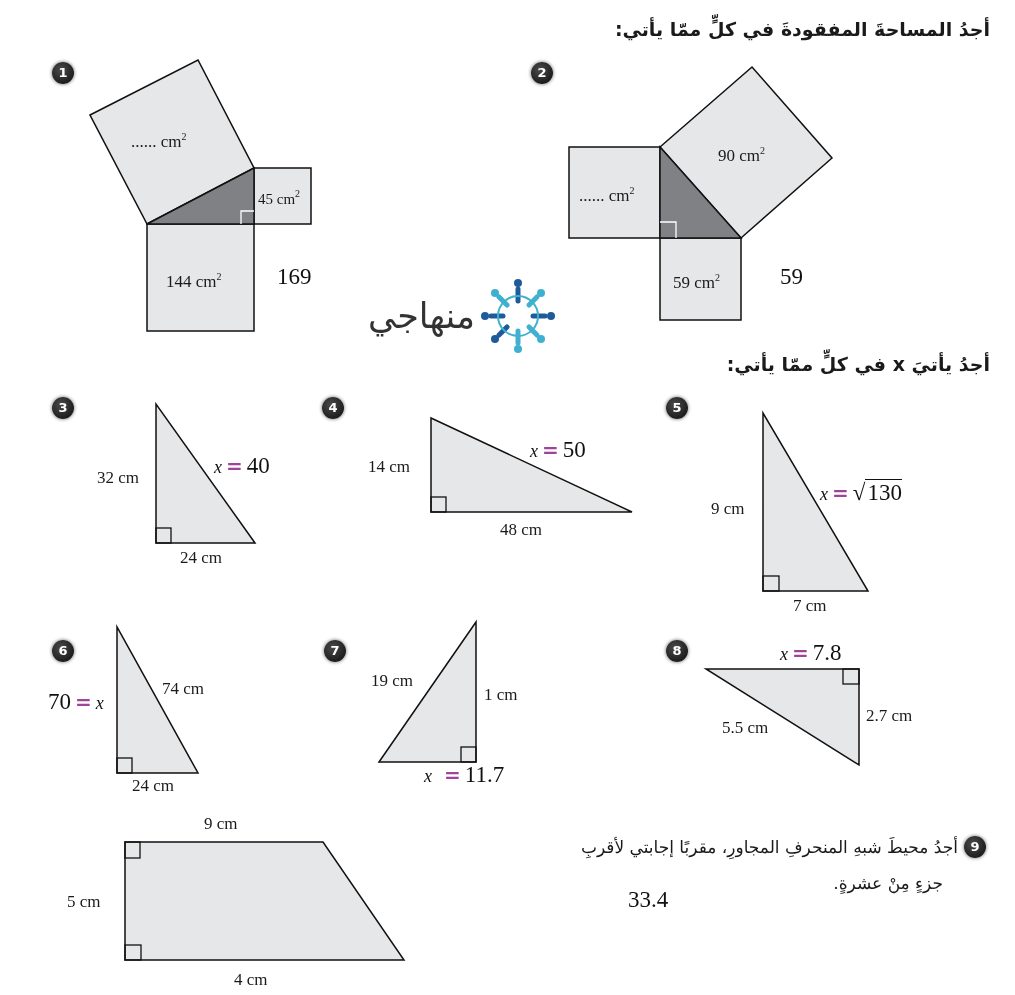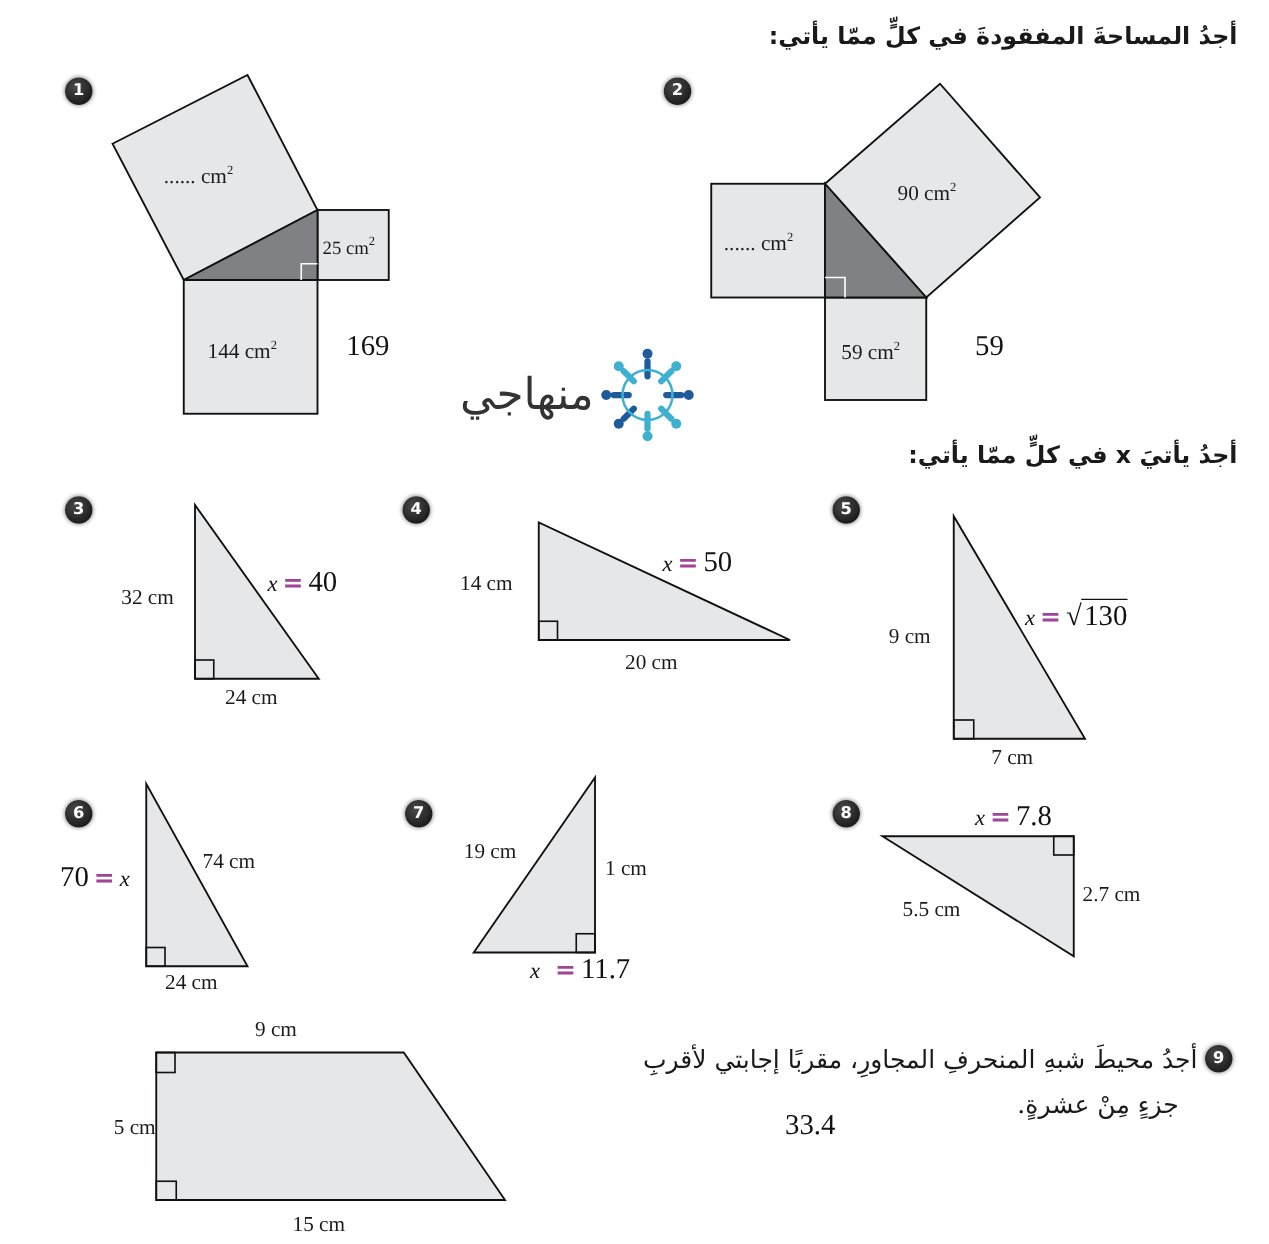--- a/index.html
+++ b/index.html
@@ -7,21 +7,21 @@
   .abs { position: absolute; }
   svg.canvas { position: absolute; left: 0; top: 0; }
   .heading { font-family: "DejaVu Sans", sans-serif; font-weight: bold; font-size: 19px; direction: rtl; white-space: nowrap; }
   .badge { position: absolute; width: 22px; height: 22px; border-radius: 50%; background: radial-gradient(circle at 40% 35%, #4a4a4a, #1e1e1e 70%); box-shadow: 0 0 3px 1px rgba(0,0,0,0.35); color: #fff; font-family: "DejaVu Sans", sans-serif; font-weight: bold; font-size: 13px; line-height: 22px; text-align: center; }
   .lbl { position: absolute; font-family: "Liberation Serif", serif; font-size: 17px; white-space: nowrap; color: #1a1a1a; }
   .ans { position: absolute; font-family: "Liberation Serif", serif; font-size: 23px; white-space: nowrap; color: #111; }
   .var { font-style: italic; font-size: 18px; }
   .eq { color: #a0449a; font-weight: bold; font-family: "DejaVu Sans", sans-serif; font-size: 20px; padding: 0 4px; }
   .sup { font-size: 10px; vertical-align: 7px; }
   .sqrt { border-top: 1.5px solid #111; padding-left: 2px; }
-  .q9 { position: absolute; font-family: "DejaVu Serif", serif; font-size: 20px; direction: rtl; text-align: right; line-height: 34px; }
+  .q9 { position: absolute; font-family: "DejaVu Serif", serif; font-size: 17px; direction: rtl; text-align: right; line-height: 34px; }
   .logo-text { position: absolute; font-family: "DejaVu Sans", sans-serif; font-size: 35px; color: #333; direction: rtl; }
 </style>
 </head>
 <body>
 
 <svg class="canvas" width="1015" height="995">
   <g stroke="#111" stroke-width="1.5" fill="#e6e7e8">
 
     <polygon points="90,115 198,60 254,168 147,224"></polygon>
     <rect x="254" y="168" width="57" height="56"></rect>
@@ -84,42 +84,42 @@
       <line x1="-19" y1="-19" x2="-11" y2="-11" stroke="#3fb0d0"></line>
     </g>
     <circle cx="0" cy="0" r="20" fill="none" stroke="#3fb0d0" stroke-width="2"></circle>
   </g>
 </svg>
 
 <div class="heading abs" style="right:25px; top:18px;">أجدُ المساحةَ المفقودةَ في كلٍّ ممّا يأتي:</div>
 
 <div class="badge" style="left:52px; top:62px;">1</div>
 <div class="lbl" style="left:131px; top:131px;"><span>...... cm</span><span class="sup">2</span></div>
-<div class="lbl" style="left:258px; top:188px; font-size:15px;"><span>25 cm</span><span class="sup">2</span></div>
+<div class="lbl" style="left:258px; top:188px; font-size:15px;"><span>45 cm</span><span class="sup">2</span></div>
 <div class="lbl" style="left:166px; top:271px;"><span>144 cm</span><span class="sup">2</span></div>
 <div class="ans" style="left:277px; top:264px;">169</div>
 
 <div class="badge" style="left:531px; top:62px;">2</div>
 <div class="lbl" style="left:718px; top:145px;"><span>90 cm</span><span class="sup">2</span></div>
 <div class="lbl" style="left:579px; top:185px;"><span>...... cm</span><span class="sup">2</span></div>
 <div class="lbl" style="left:673px; top:272px;"><span>59 cm</span><span class="sup">2</span></div>
 <div class="ans" style="left:780px; top:264px;">59</div>
 
 <div class="logo-text" style="left:368px; top:296px;">منهاجي</div>
 
 <div class="heading abs" style="right:25px; top:353px;">أجدُ يأتيَ x في كلٍّ ممّا يأتي:</div>
 
 <div class="badge" style="left:52px; top:397px;">3</div>
 <div class="lbl" style="left:97px; top:468px;">32 cm</div>
 <div class="lbl" style="left:180px; top:548px;">24 cm</div>
 <div class="ans" style="left:214px; top:453px;"><span class="var">x</span><span class="eq">=</span><span>40</span></div>
 
 <div class="badge" style="left:322px; top:397px;">4</div>
 <div class="lbl" style="left:368px; top:457px;">14 cm</div>
-<div class="lbl" style="left:500px; top:520px;">20 cm</div>
+<div class="lbl" style="left:500px; top:520px;">48 cm</div>
 <div class="ans" style="left:530px; top:437px;"><span class="var">x</span><span class="eq">=</span><span>50</span></div>
 
 <div class="badge" style="left:666px; top:397px;">5</div>
 <div class="lbl" style="left:711px; top:499px;">9 cm</div>
 <div class="lbl" style="left:793px; top:596px;">7 cm</div>
 <div class="ans" style="left:820px; top:480px;"><span class="var">x</span><span class="eq">=</span><span>√</span><span class="sqrt">130</span></div>
 
 <div class="badge" style="left:52px; top:640px;">6</div>
 <div class="lbl" style="left:162px; top:679px;">74 cm</div>
 <div class="lbl" style="left:132px; top:776px;">24 cm</div>
@@ -129,18 +129,18 @@
 <div class="lbl" style="left:371px; top:671px;">19 cm</div>
 <div class="lbl" style="left:484px; top:685px;">1 cm</div>
 <div class="ans" style="left:424px; top:762px;"><span class="var">x</span><span class="eq" style="padding-left:12px;">=</span><span>11.7</span></div>
 
 <div class="badge" style="left:666px; top:640px;">8</div>
 <div class="lbl" style="left:722px; top:718px;">5.5 cm</div>
 <div class="lbl" style="left:866px; top:706px;">2.7 cm</div>
 <div class="ans" style="left:780px; top:640px;"><span class="var">x</span><span class="eq">=</span><span>7.8</span></div>
 
 <div class="lbl" style="left:204px; top:814px;">9 cm</div>
-<div class="lbl" style="left:91px; top:892px;text-align:center;">5 cm</div>
-<div class="lbl" style="left:234px; top:970px;">15 cm</div>
+<div class="lbl" style="left:67px; top:892px;text-align:center;">5 cm</div>
+<div class="lbl" style="left:234px; top:970px;">4 cm</div>
 <div class="badge" style="left:964px; top:836px;">9</div>
 <div class="q9" style="right:57px; top:830px; width:470px;">أجدُ محيطَ شبهِ المنحرفِ المجاورِ، مقربًا إجابتي لأقربِ</div>
 <div class="q9" style="right:72px; top:866px; width:300px;">جزءٍ مِنْ عشرةٍ.</div>
 <div class="ans" style="left:628px; top:887px;">33.4</div>
 
 </body></html>

